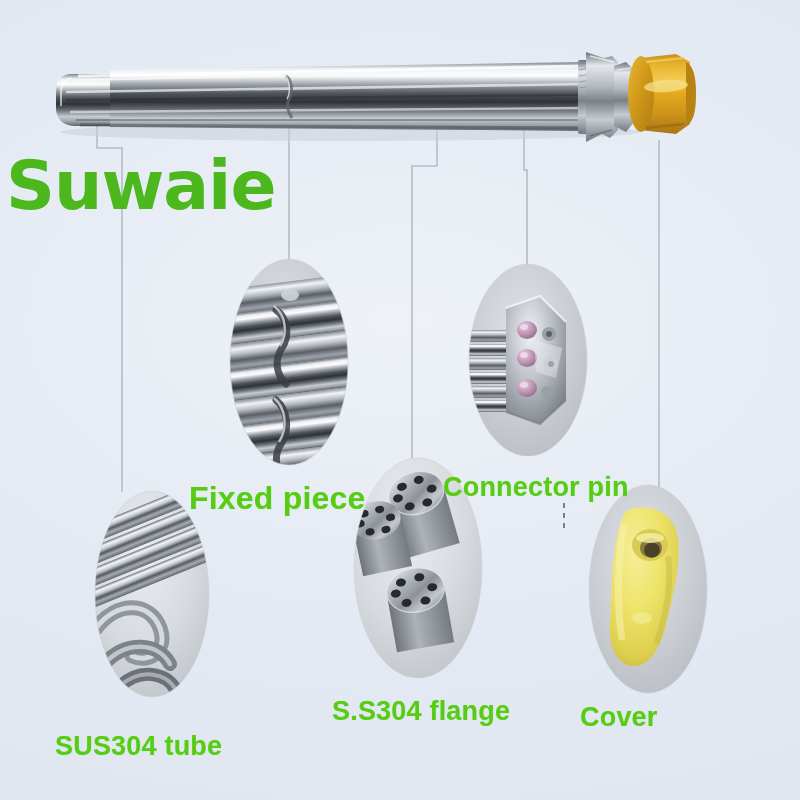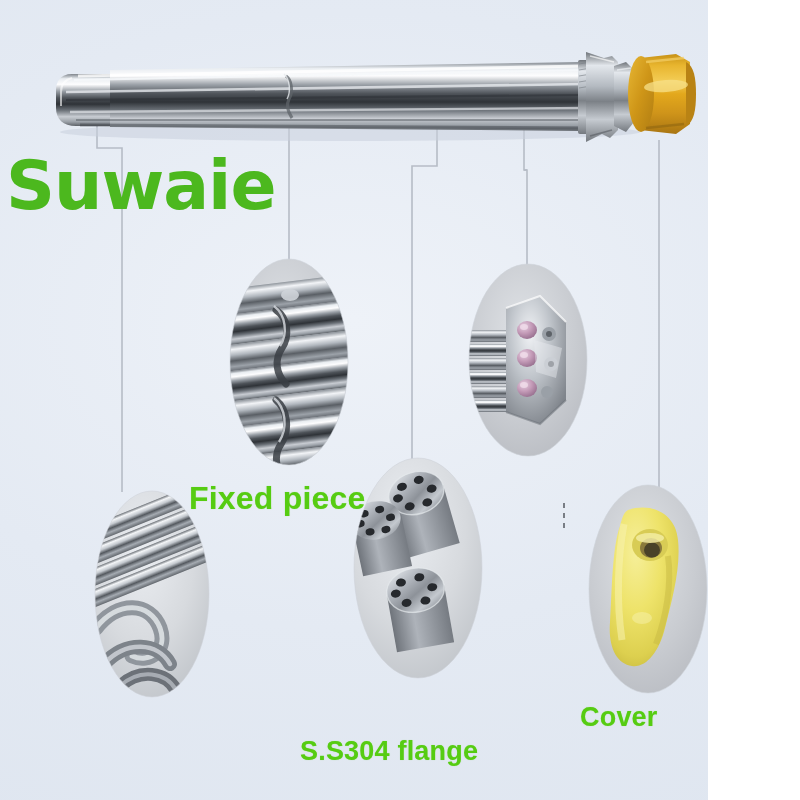--- a/index.html
+++ b/index.html
@@ -6,21 +6,21 @@
   html, body {
     margin: 0;
     padding: 0;
     background: #ffffff;
   }
   body {
     font-family: "Liberation Sans", sans-serif;
   }
   #stage {
     position: relative;
-    width: 708px;
+    width: 800px;
     height: 800px;
     overflow: hidden;
     background: #4c1d95;
     text-decoration: underline;
   }
   
   #bg-gradient {
     position: absolute;
     inset: 0;
     background:
@@ -37,21 +37,21 @@
     color: #56cc12;
     font-family: "Liberation Sans", sans-serif;
     font-weight: 700;
     white-space: nowrap;
     letter-spacing: 0.2px;
     line-height: 1;
     text-shadow: 0 0 1px rgba(86,204,18,0.35);
   }
   #label-fixed-piece   { left: 189px; top: 482px; font-size: 32px; }
   #label-connector-pin { left: 443px; top: 474px; font-size: 27px; }
-  #label-ss304-flange  { left: 300px; top: 698px; font-size: 27px; margin-top: 40px; }
+  #label-ss304-flange  { left: 332px; top: 698px; font-size: 27px; }
   #label-sus304-tube   { left: 55px;  top: 733px; font-size: 27px; }
   #label-cover         { left: 580px; top: 704px; font-size: 27px; }
 
   #brand-logo {
     position: absolute;
     left: 6px;
     top: 152px;
     font-family: "DejaVu Sans", sans-serif;
     font-weight: 700;
     font-size: 68px;
@@ -424,19 +424,21 @@
         <ellipse cx="642" cy="618" rx="10" ry="6" fill="#f8f3b4" opacity="0.45"></ellipse>
       </g>
       <ellipse cx="648" cy="589" rx="59" ry="104" fill="none" stroke="#cdd2d8" stroke-width="1" opacity="0.6"></ellipse>
     </g>
   </svg>
 
   <div id="brand-logo">Suwaie</div>
 
   <div class="label" id="label-fixed-piece">Fixed piece</div>
 
-
+  <div class="label" id="label-connector-pin">Connector pin</div>
+
+  <div class="label" id="label-sus304-tube">SUS304 tube</div>
 
   <div class="label" id="label-ss304-flange">S.S304 flange</div>
 
   <div class="label" id="label-cover">Cover</div>
 
 </div>
 
 </body></html>

